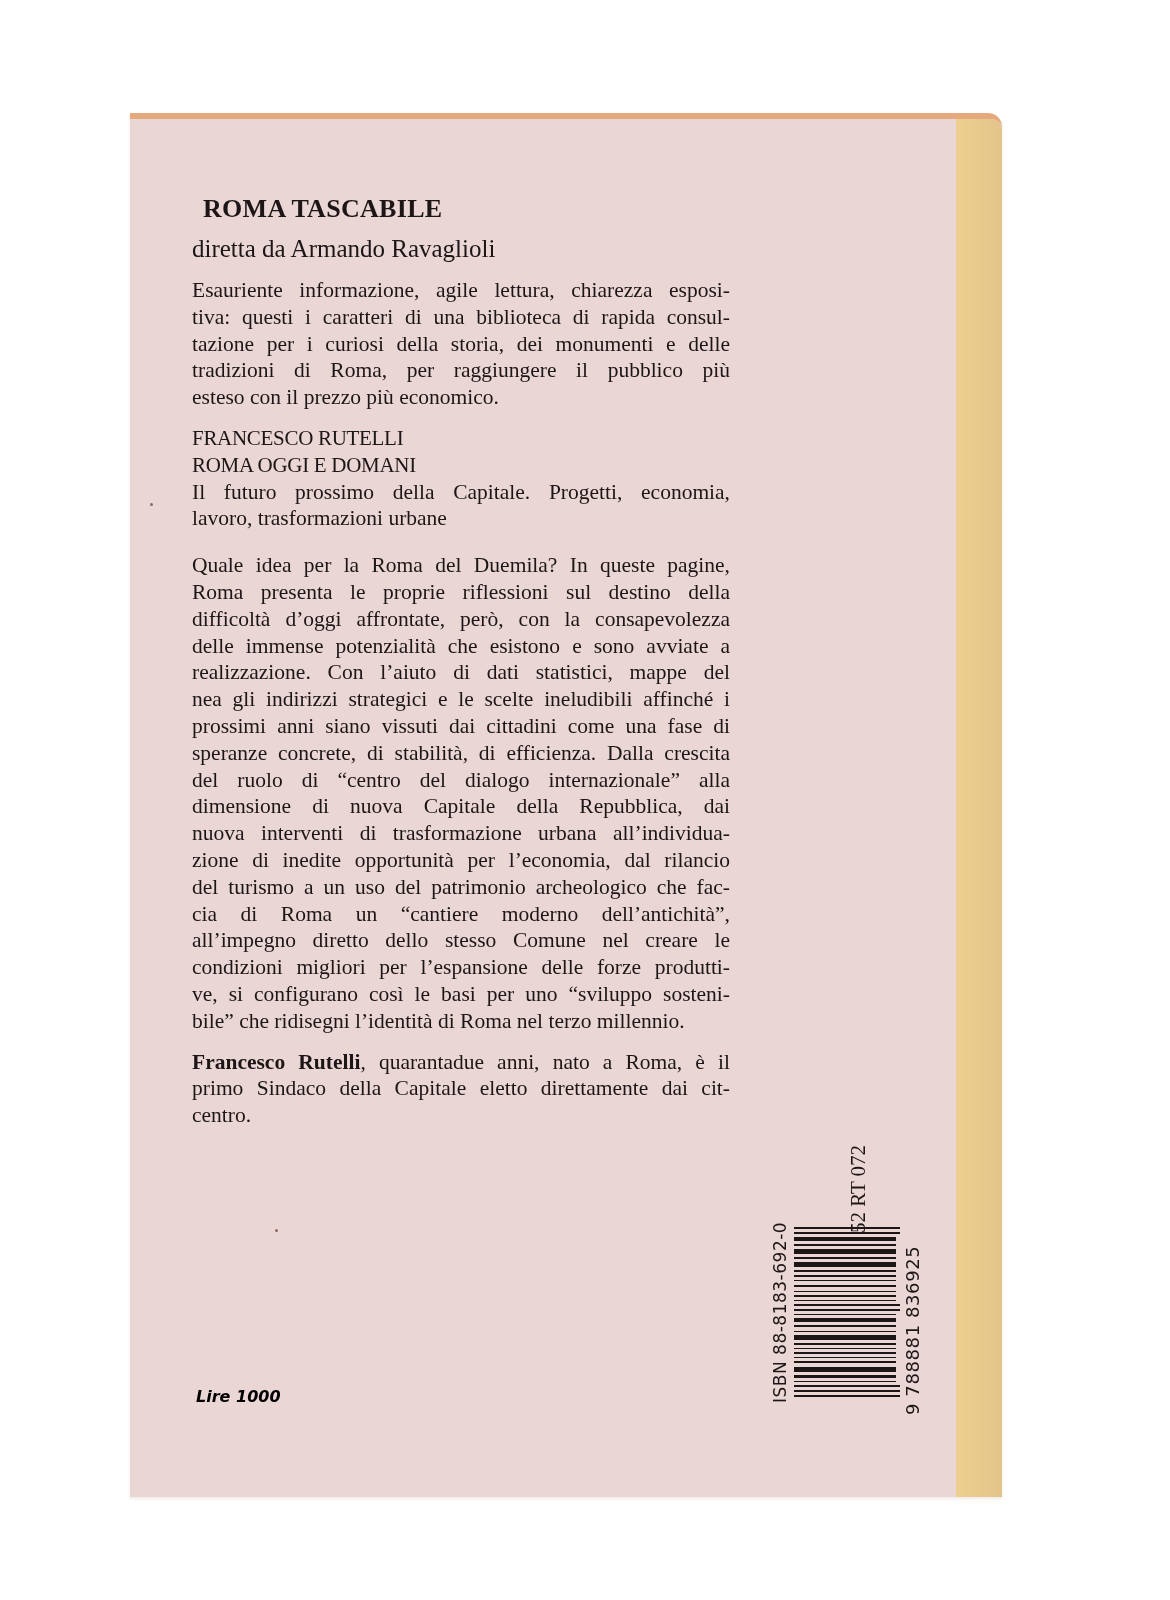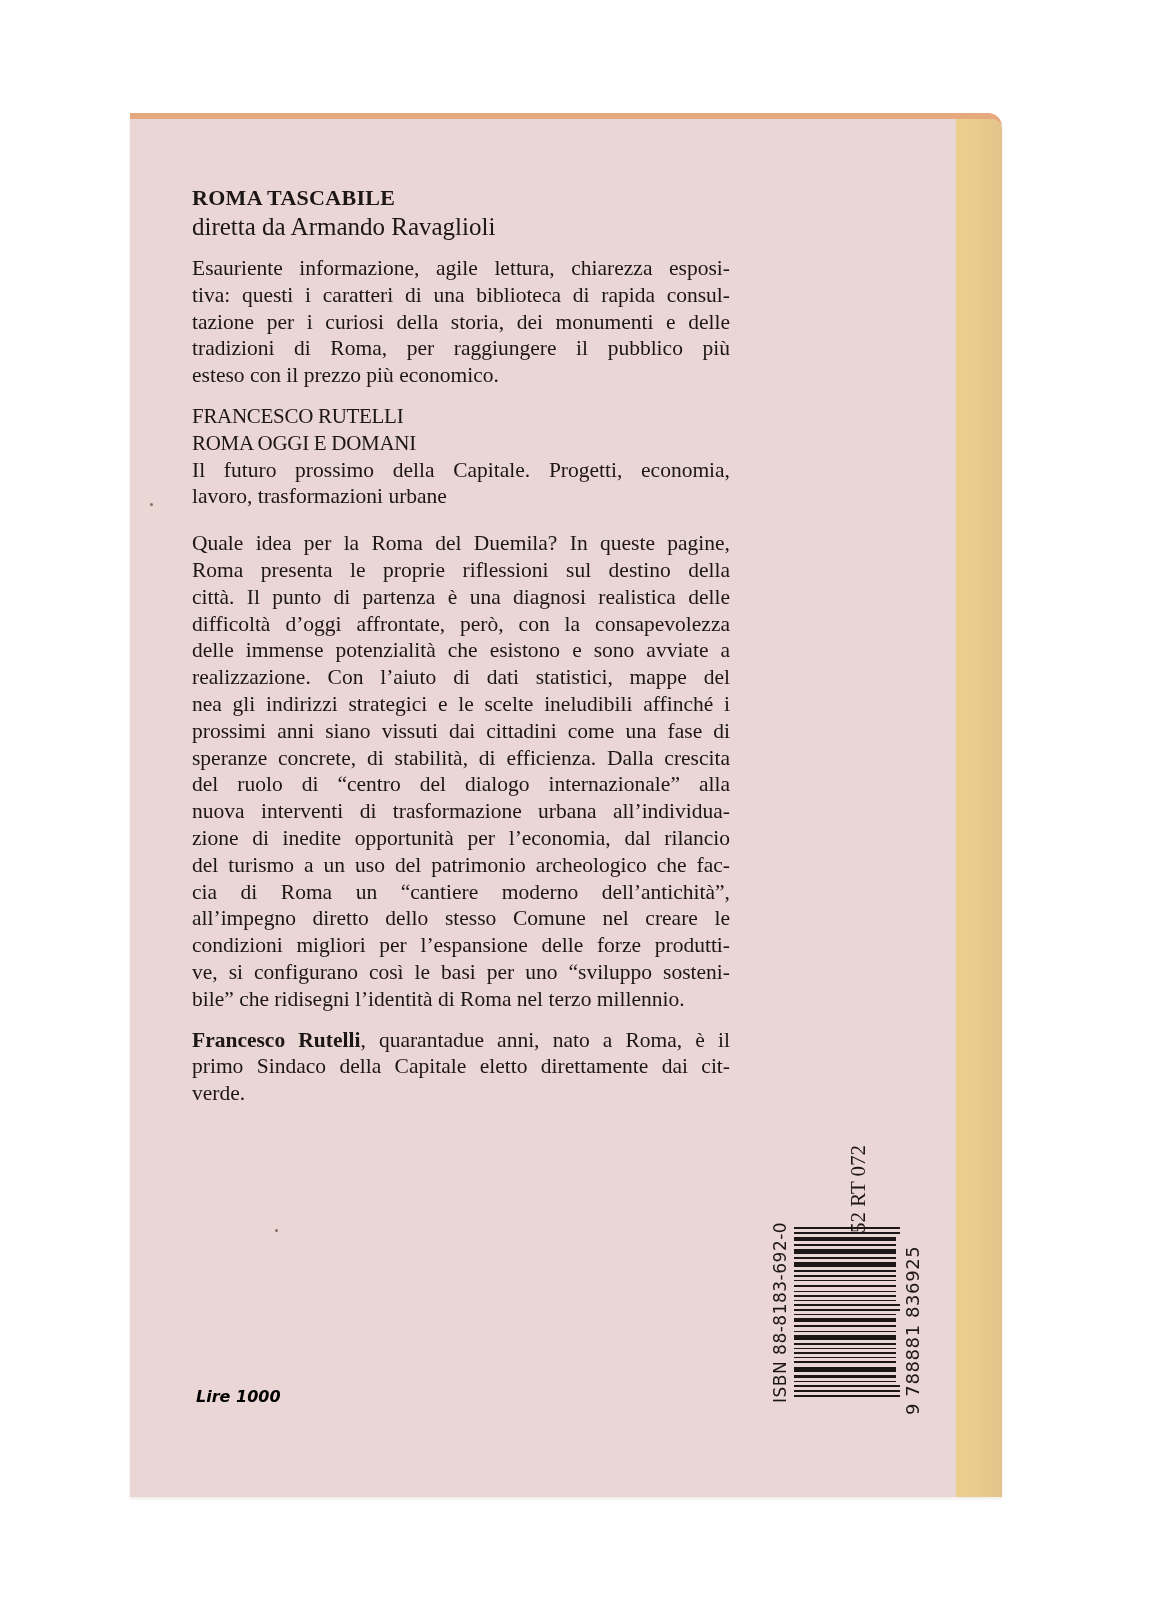--- a/index.html
+++ b/index.html
@@ -26,22 +26,22 @@
       background: linear-gradient(to right, #edd08f, #e7c98c 60%, #e3c48a);
       border-top-right-radius: 10px;
     }
     .content {
       position: absolute;
       left: 62px; top: 64px;
       width: 538px;
       color: #1d1616;
     }
     .series-title {
-      font-size: 22px; font-weight: bold; letter-spacing: 0.3px;
-      margin: 0; line-height: 30px;
+      font-size: 26px; font-weight: bold; letter-spacing: 0.3px;
+      margin: 11px; line-height: 30px;
     }
     .series-sub {
       font-size: 25px; line-height: 28px; margin: 0 0 14px 0;
     }
     .para {
       font-size: 21.5px; line-height: 26.8px;
       text-align: justify; margin: 0;
       hyphens: manual;
     }
     .para .line { display: block; text-align: justify; text-align-last: justify; white-space: nowrap; }
@@ -104,42 +104,42 @@
     <div class="para block">
       <span class="caps">FRANCESCO RUTELLI</span>
       <span class="caps">ROMA OGGI E DOMANI</span>
       <span class="line">Il futuro prossimo della Capitale. Progetti, economia,</span>
       <span class="line last">lavoro, trasformazioni urbane</span>
     </div>
 
     <p class="para block" style="margin-top:20px;">
       <span class="line">Quale idea per la Roma del Duemila? In queste pagine,</span>
       <span class="line">Roma presenta le proprie riflessioni sul destino della</span>
-      <span class="line">città. Il punto di partenza è una diagnosi realistica delle</span>
       <span class="line">difficoltà d’oggi affrontate, però, con la consapevolezza</span>
       <span class="line">delle immense potenzialità che esistono e sono avviate a</span>
       <span class="line">realizzazione. Con l’aiuto di dati statistici, mappe del</span>
       <span class="line">nea gli indirizzi strategici e le scelte ineludibili affinché i</span>
       <span class="line">prossimi anni siano vissuti dai cittadini come una fase di</span>
       <span class="line">speranze concrete, di stabilità, di efficienza. Dalla crescita</span>
       <span class="line">del ruolo di “centro del dialogo internazionale” alla</span>
+      <span class="line">dimensione di nuova Capitale della Repubblica, dai</span>
       <span class="line">nuova interventi di trasformazione urbana all’individua-</span>
       <span class="line">zione di inedite opportunità per l’economia, dal rilancio</span>
       <span class="line">del turismo a un uso del patrimonio archeologico che fac-</span>
       <span class="line">cia di Roma un “cantiere moderno dell’antichità”,</span>
       <span class="line">all’impegno diretto dello stesso Comune nel creare le</span>
       <span class="line">condizioni migliori per l’espansione delle forze produtti-</span>
       <span class="line">ve, si configurano così le basi per uno “sviluppo sosteni-</span>
       <span class="line last">bile” che ridisegni l’identità di Roma nel terzo millennio.</span>
     </p>
 
     <p class="para">
       <span class="line"><b class="bold">Francesco Rutelli</b><span>, quarantadue anni, nato a Roma, è il</span></span>
       <span class="line">primo Sindaco della Capitale eletto direttamente dai cit-</span>
-      <span class="line last">verde.</span>
+      <span class="line last">centro.</span>
     </p>
   </div>
 
   <div class="code-vert">
     <span>52 RT 072</span>
   </div>
 
   <div class="rot-label" style="left:640px; top:1284px;">ISBN 88-8183-692-0</div>
 
   <svg class="barcode" viewBox="0 0 110 176" preserveAspectRatio="none">

